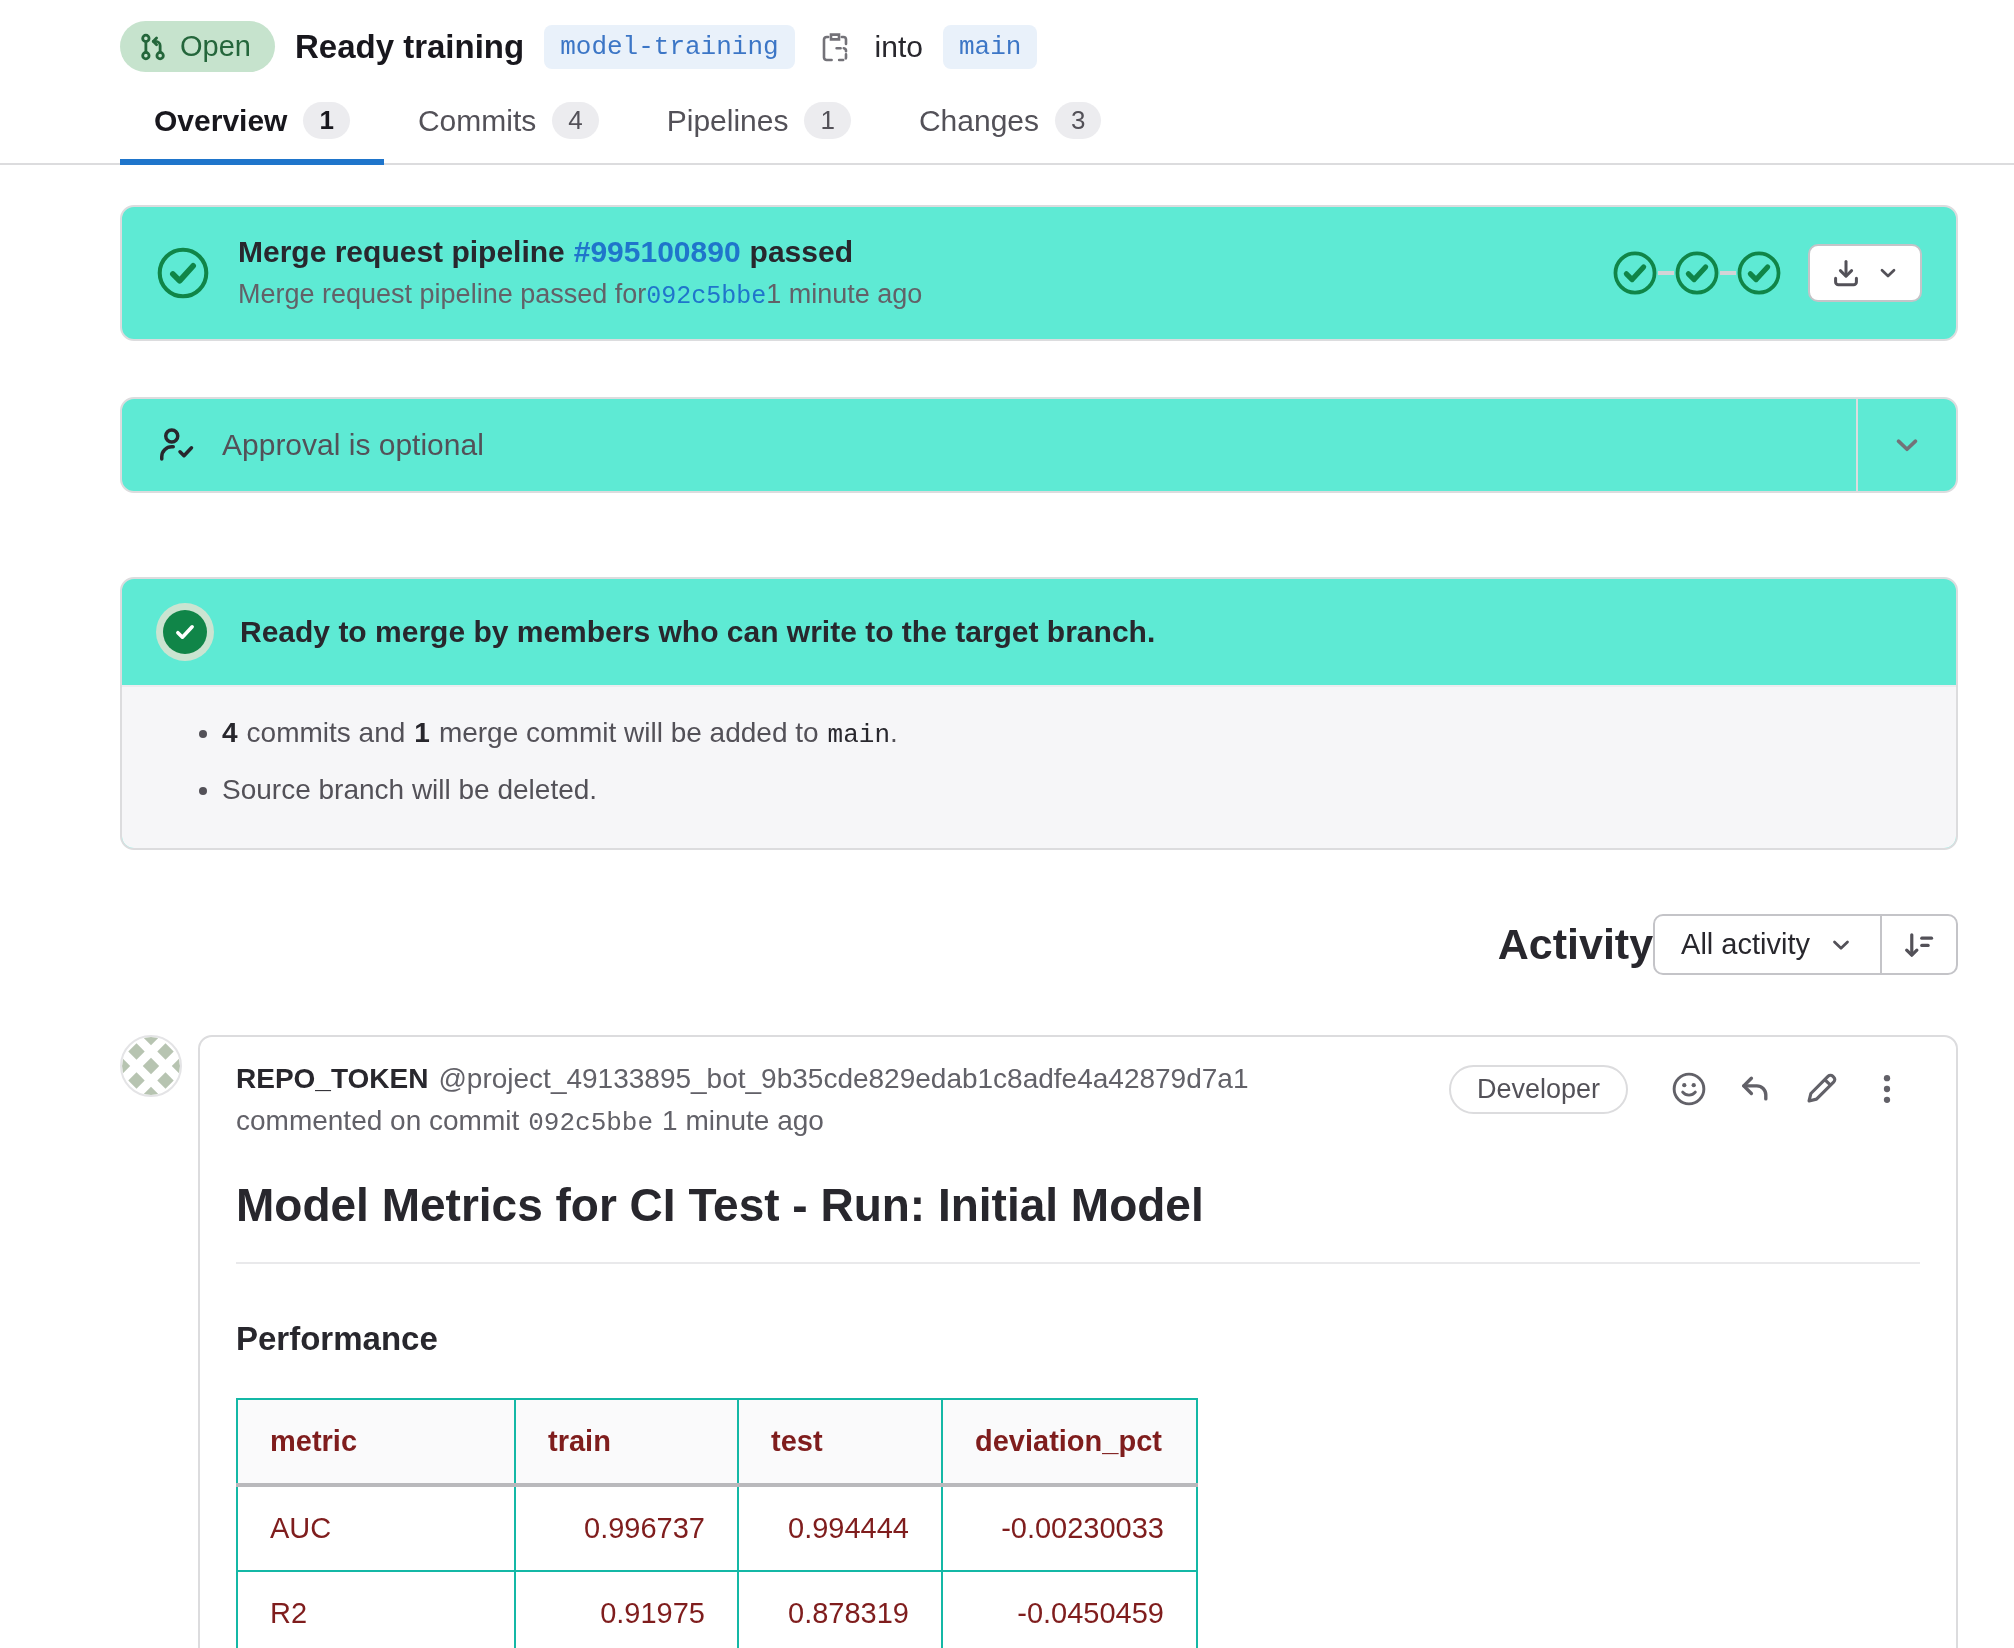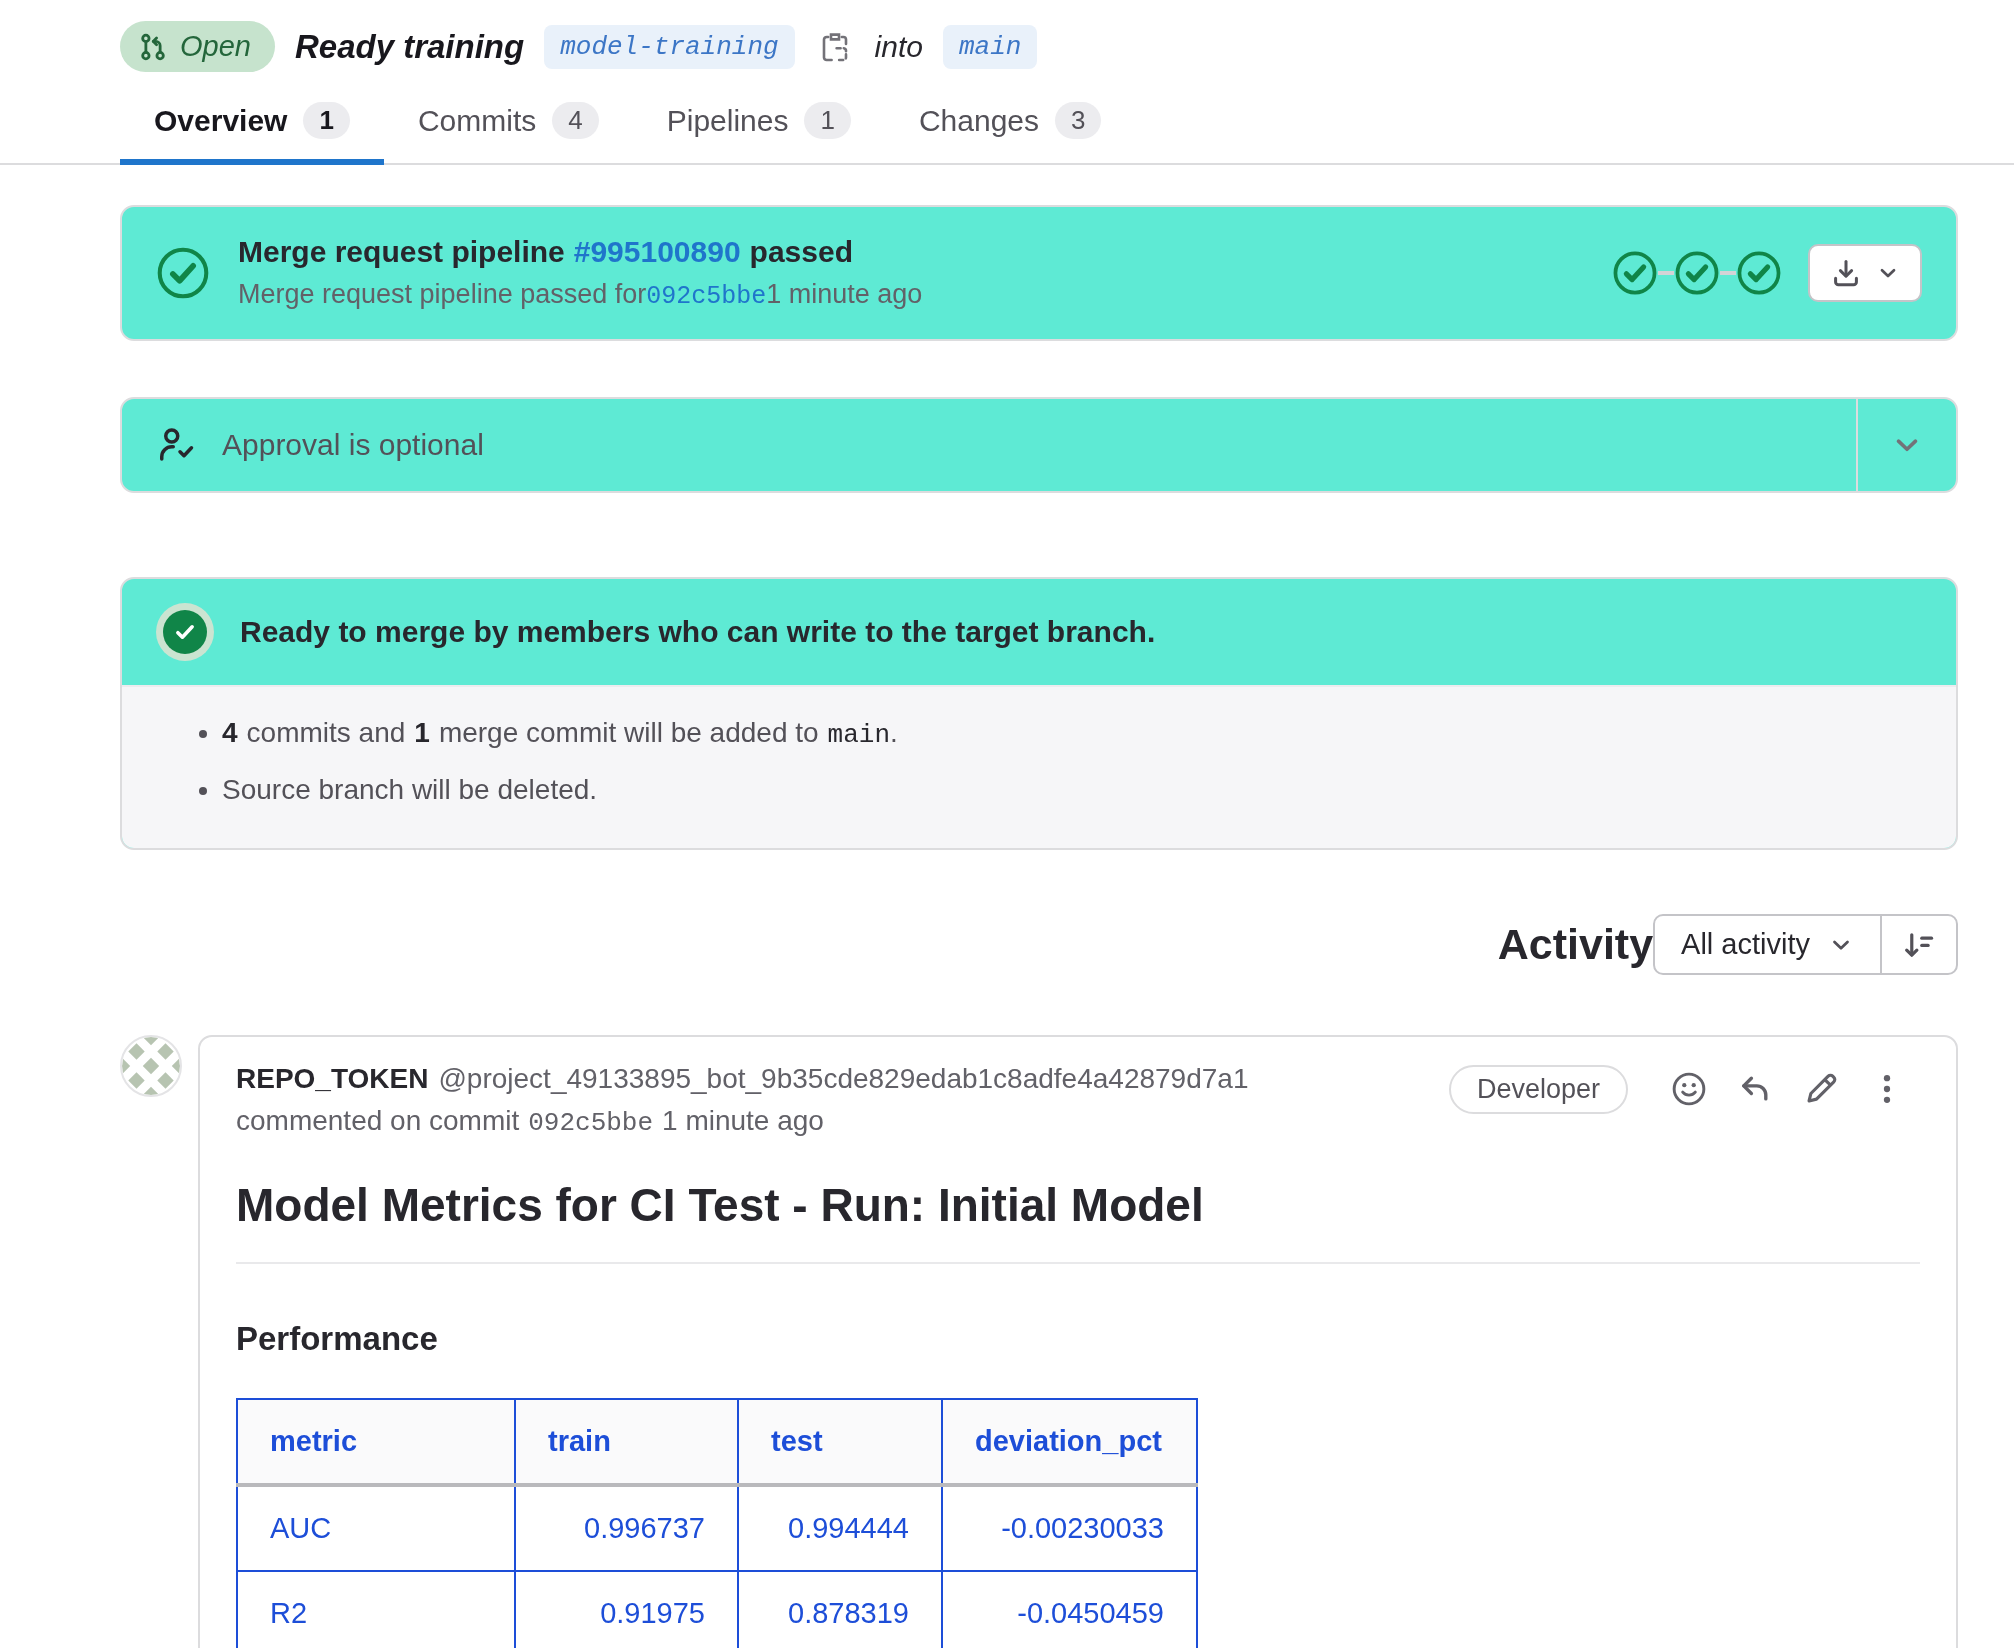--- a/index.html
+++ b/index.html
@@ -3,21 +3,21 @@
 <meta charset="utf-8">
 <style>
   * { margin:0; padding:0; box-sizing:border-box; }
   html,body { background:#fff; }
   body { font-family:"Liberation Sans", sans-serif; color:#28272d; }
   .page { width:2014px; height:1648px; overflow:hidden; background:#fff; }
   .container { margin-left:120px; width:1838px; }
   code, .mono { font-family:"Liberation Mono","DejaVu Sans Mono",monospace; }
 
   
-  .titlebar { display:flex; align-items:center; gap:20px; padding-top:29px; height:64px;font-style:italic; }
+  .titlebar { display:flex; align-items:center; gap:20px; padding-top:29px; height:64px; }
   .state-badge { display:inline-flex; align-items:center; gap:12px; background:#c6e3cd; color:#24663b;
     border-radius:44px; padding:9px 24px 9px 18px; font-size:29px; }
   .mr-title { font-size:33px; font-weight:700; color:#18171d; }
   .ref-badge { background:#e9f1fa; color:#3c76c6; font-size:26px; padding:7px 16px; border-radius:8px;
     font-family:"Liberation Mono","DejaVu Sans Mono",monospace; }
   .copy-btn { display:inline-flex; padding:4px; cursor:pointer; }
   .into-word { font-size:30px; color:#28272d; }
 
   
   .tabbar { border-bottom:2px solid #dcdcde; margin-top:16px; }
@@ -85,21 +85,21 @@
   .note-line2 { display:flex; align-items:baseline; gap:9px; margin-top:10px; font-size:28px; color:#626168; }
   .note-line2 code { font-size:26px; color:#626168; }
   .note-actions { display:flex; align-items:center; margin-left:20px; }
   .role-badge { border:2px solid #dcdcde; border-radius:999px; padding:7px 26px; font-size:27px; color:#535158; margin-right:28px; white-space:nowrap; }
   .icon-btn { width:66px; height:52px; display:flex; align-items:center; justify-content:center; cursor:pointer; }
 
   .note-title { margin-top:40px; font-size:46px; font-weight:700; color:#28272d; padding-bottom:30px; border-bottom:2px solid #e9e9eb; }
   .section-heading { margin-top:56px; font-size:33px; font-weight:700; color:#28272d; }
 
   table.metrics { margin-top:40px; border-collapse:collapse; table-layout:fixed; width:960px; }
-  .metrics th, .metrics td { border:2px solid #1d4ed8; font-size:29px; color:#1d4ed8; padding:25px 32px; }
+  .metrics th, .metrics td { border:2px solid #14b8a6; font-size:29px; color:#7f1d1d; padding:25px 32px; }
   .metrics th { font-weight:700; text-align:left; background:#fafafb; border-bottom:4px solid #b9b9bc; }
   .metrics td.num { text-align:right; }
   svg { display:block; }
 </style>
 </head>
 <body>
 
 <div class="page">
 
   <div class="container titlebar">

